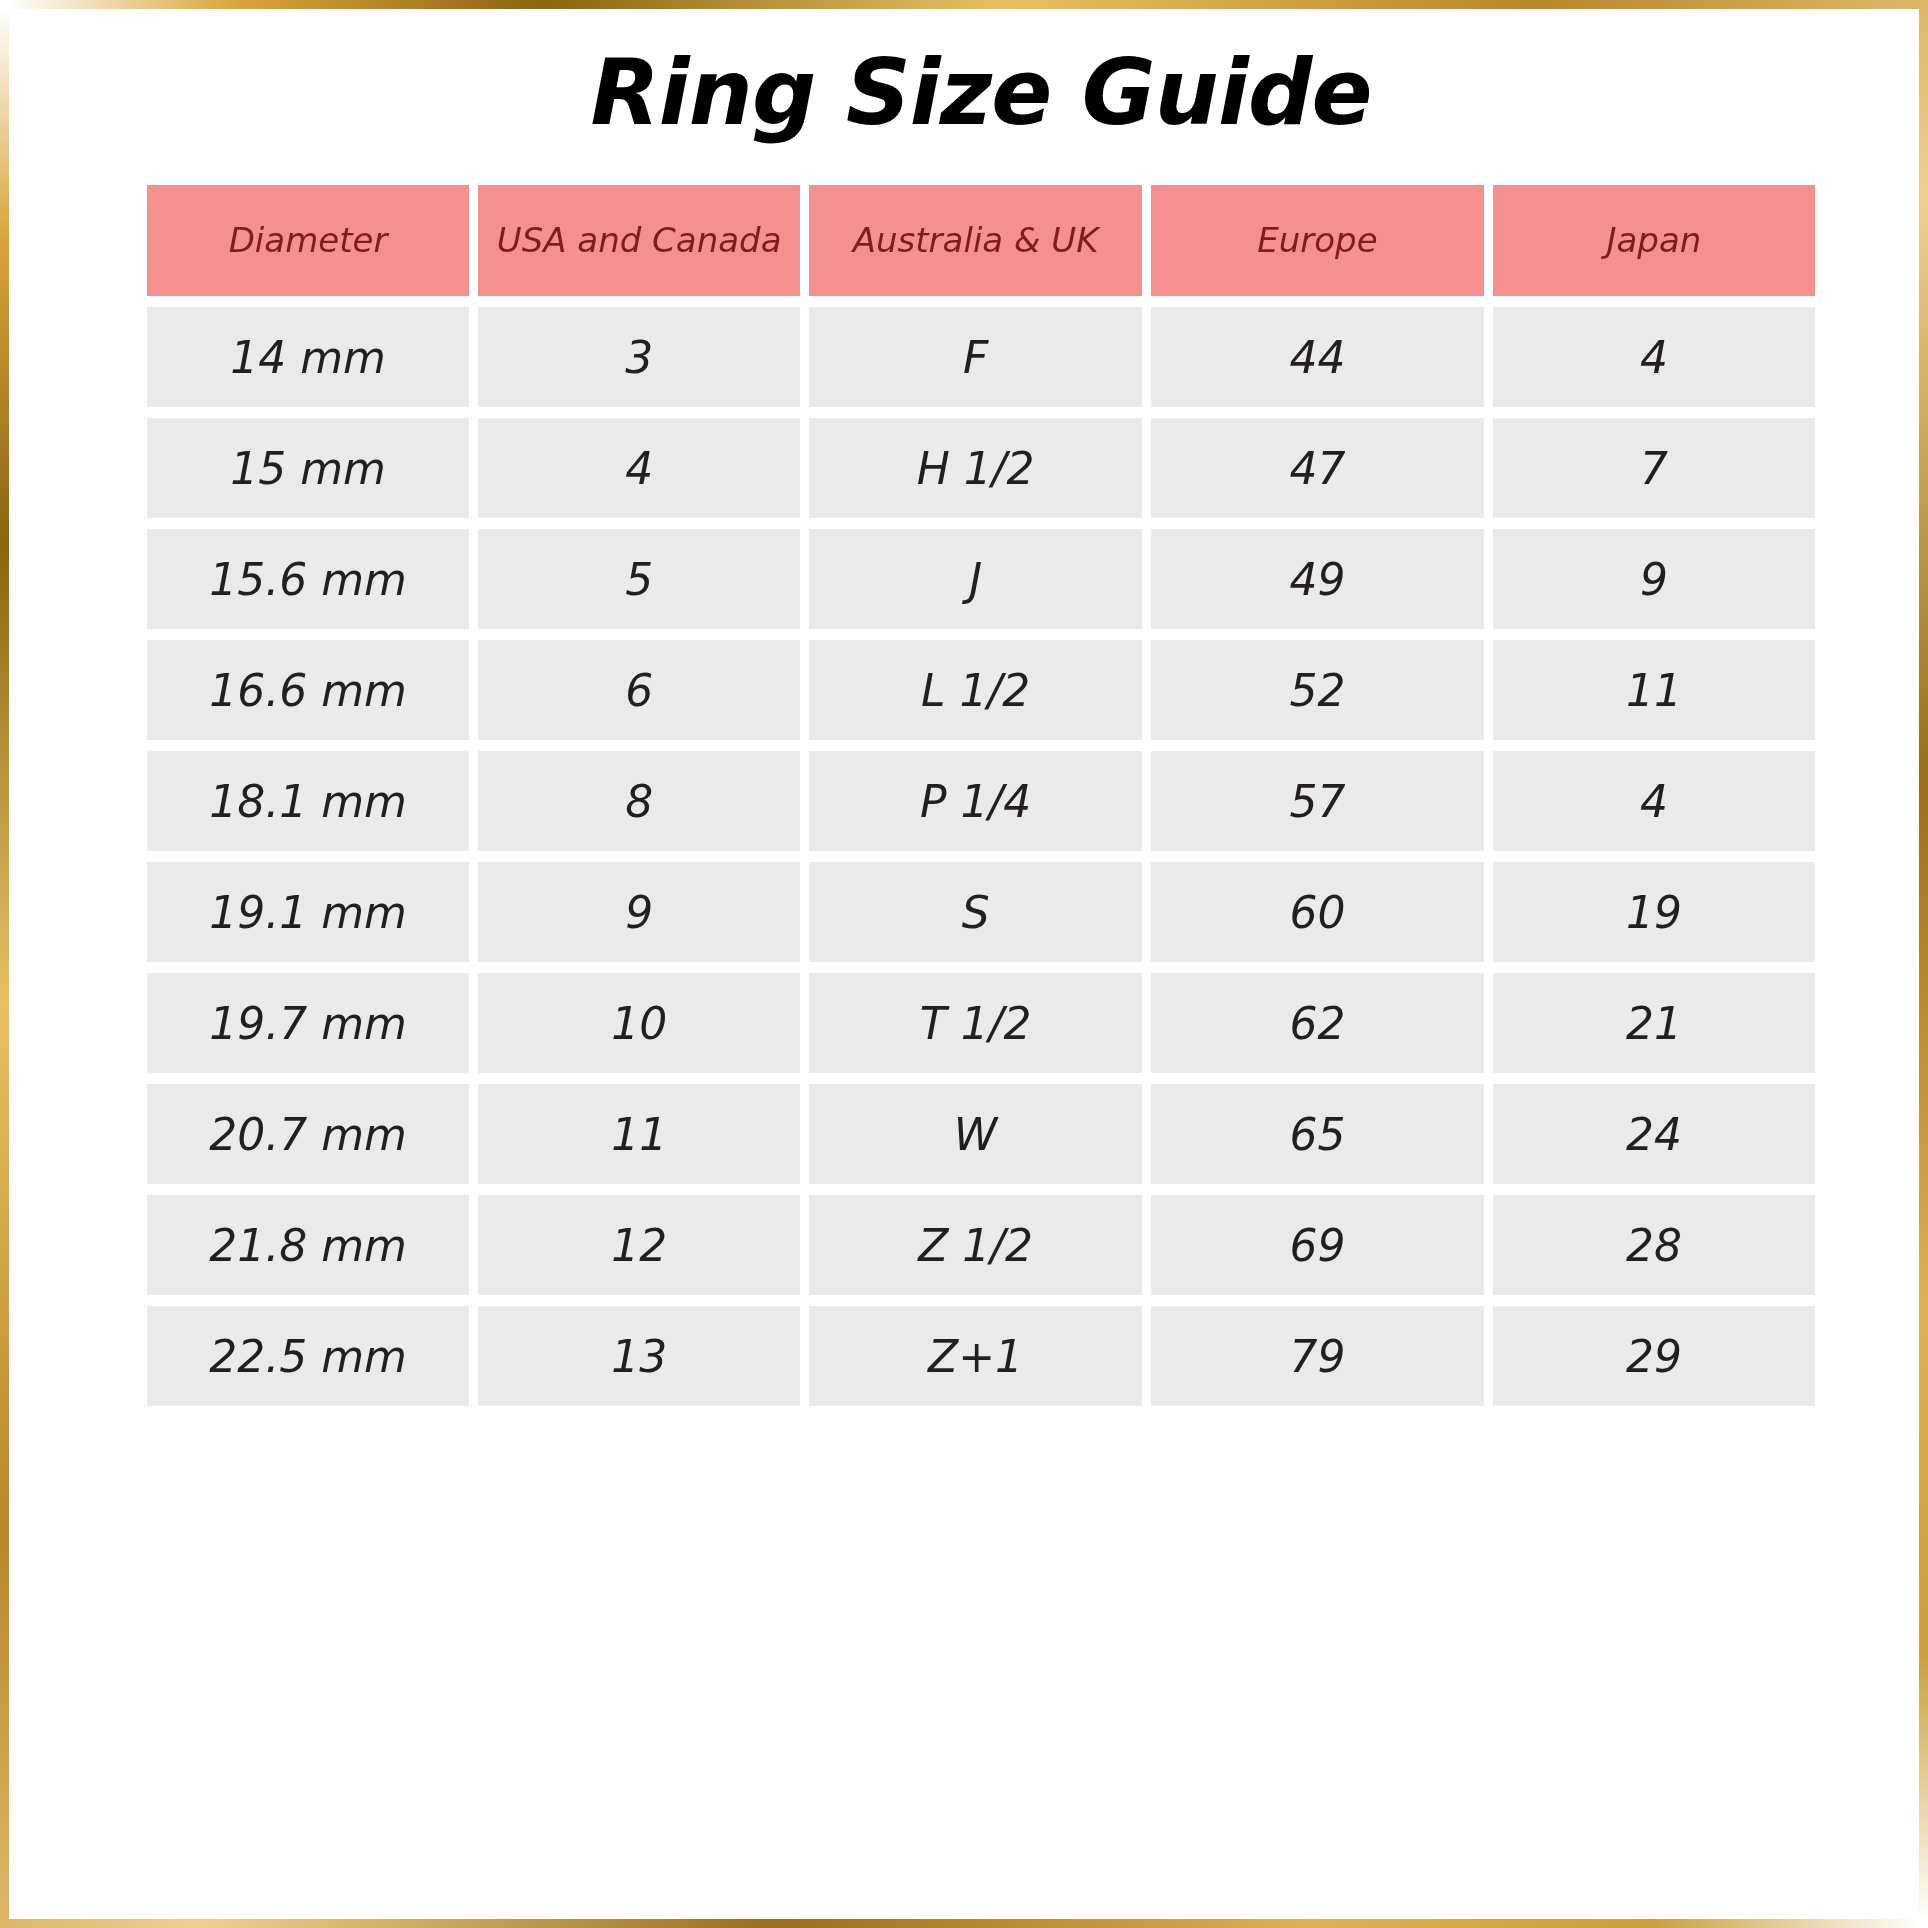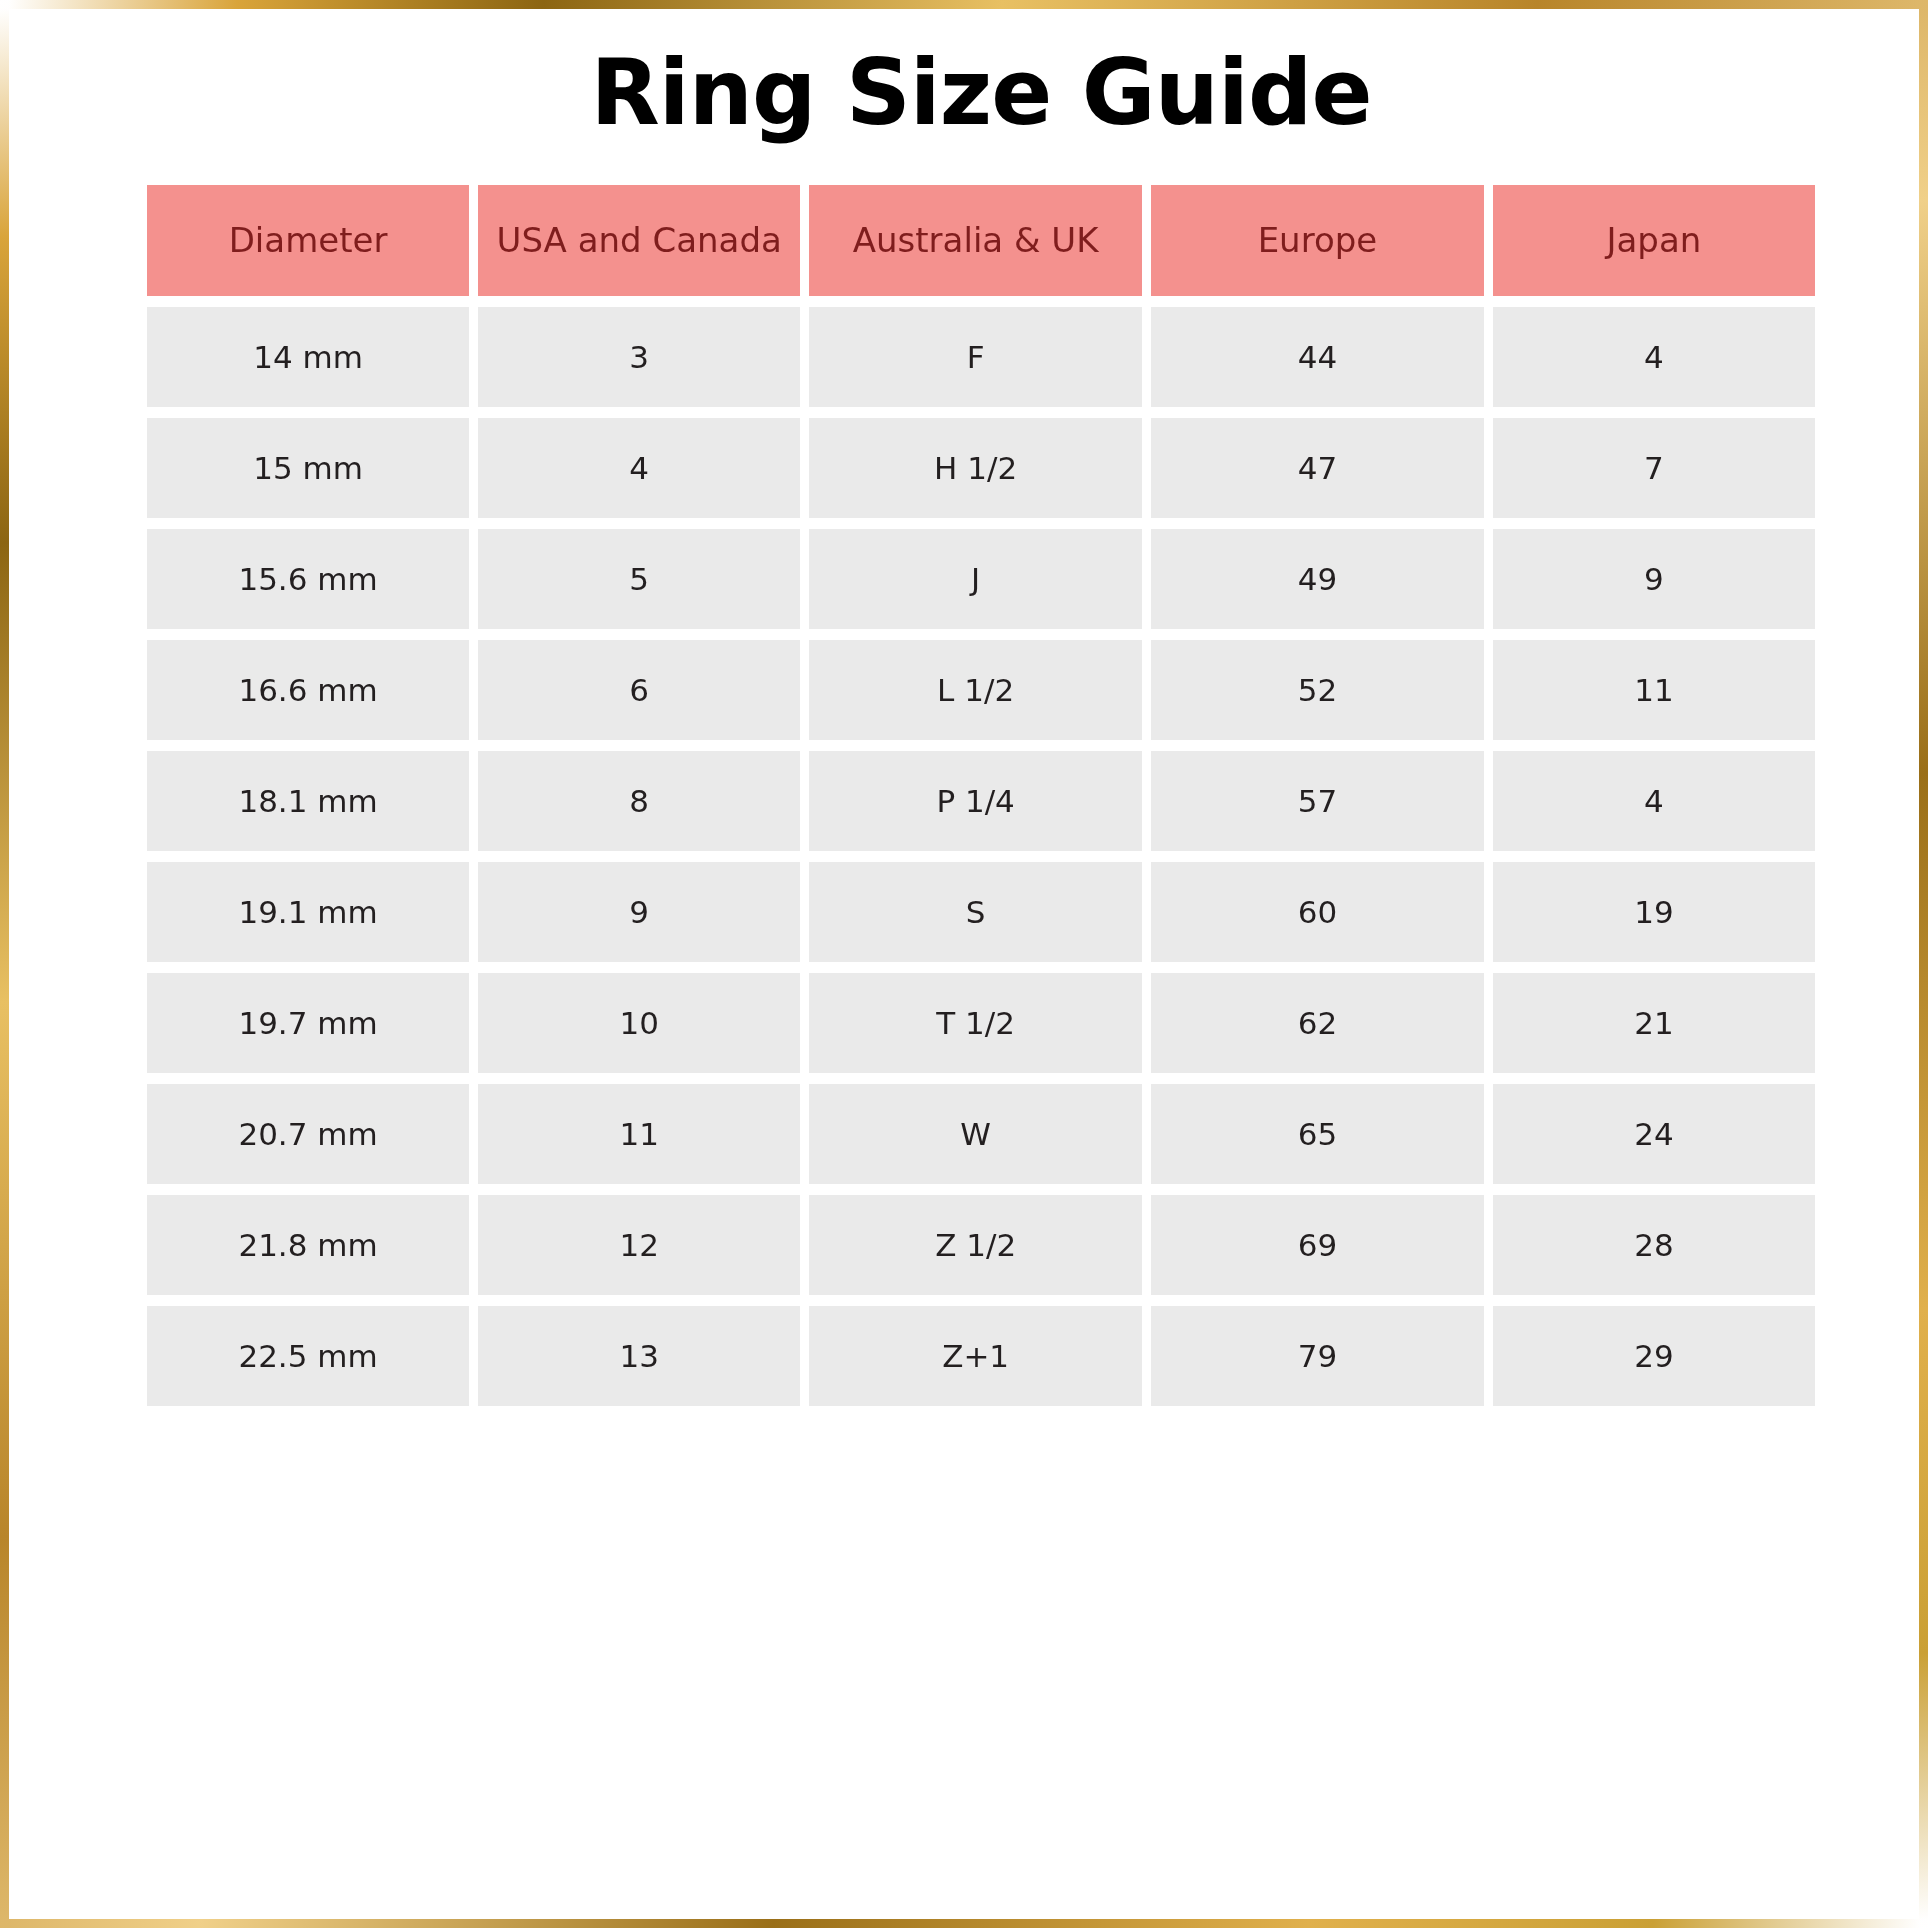--- a/index.html
+++ b/index.html
@@ -27,20 +27,21 @@
     pointer-events: none;
   }
 
   .page {
     position: absolute;
     left: 0; top: 0;
     width: 1928px;
     height: 1928px;
     box-sizing: border-box;
     padding: 28px 79px 38px 113px;
+    font-style: italic;
   }
 
   .title {
     text-align: center;
     font-size: 90px;
     font-weight: bold;
     color: #000000;
     letter-spacing: -0.9px;
     line-height: 1.25;
     margin: 9.4px 0 24.5px 0;
@@ -64,21 +65,21 @@
     text-align: center;
     vertical-align: middle;
     line-height: 1.2;
     font-family: "DejaVu Sans", sans-serif;
   }
 
   table.size-table td {
     background: #eaeaea;
     color: #231f20;
     font-weight: 400;
-    font-size: 31px;
+    font-size: 44px;
     height: 98px;
     text-align: center;
     vertical-align: middle;
     font-family: "DejaVu Sans", sans-serif;
   }
 
   
   col.c0 { width: 301px; }
   col.c1 { width: 301px; }
   col.c2 { width: 311px; }

